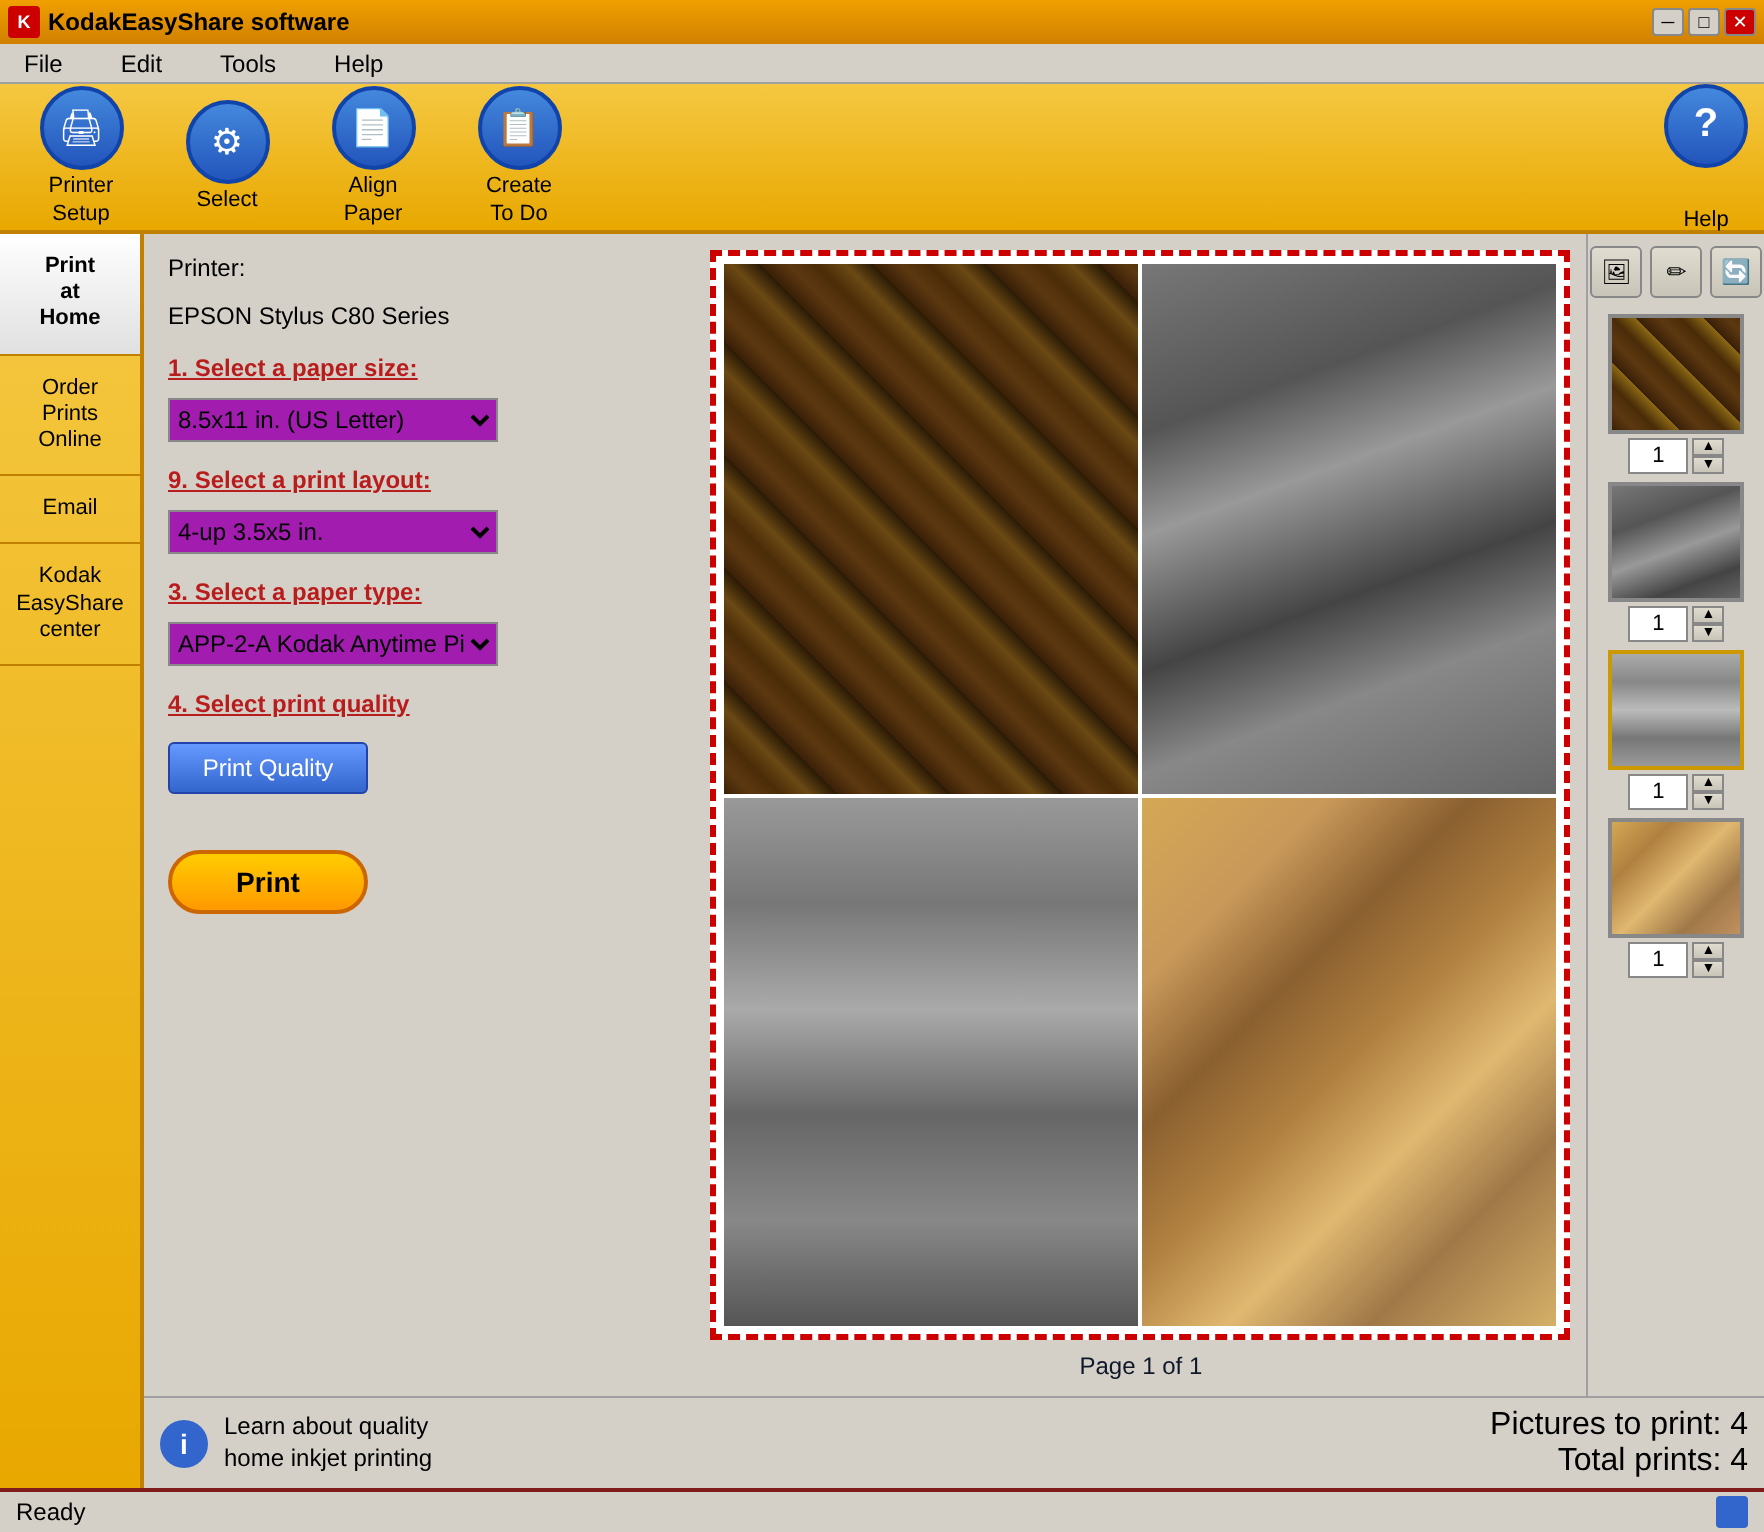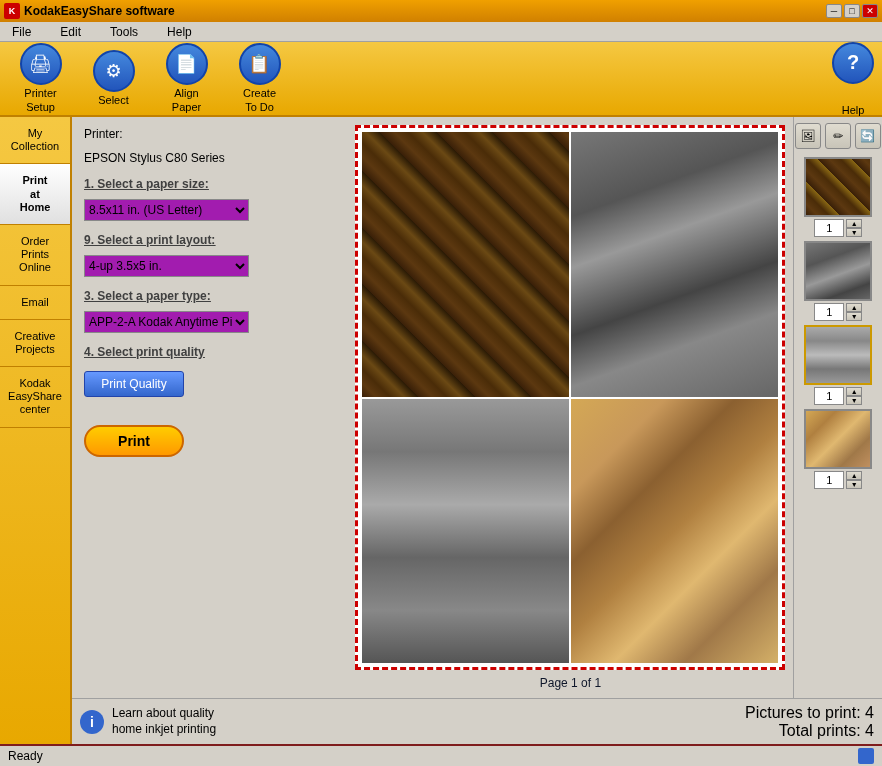--- a/index.html
+++ b/index.html
@@ -145,21 +145,21 @@
     #left-controls {
       width: 280px;
       padding: 10px 12px;
       background: #d4d0c8;
       display: flex;
       flex-direction: column;
       gap: 8px;
     }
     #printer-info { font-size: 12px; }
     #printer-name { font-size: 12px; color: #000; margin-top: 2px; }
-    .control-label { font-size: 12px; color: #404040; margin-top: 4px; text-decoration: underline; }
+    .control-label { font-size: 12px; color: #b91c1c; margin-top: 4px; text-decoration: underline; }
     .control-label span { font-weight: bold; text-decoration: underline; }
     select {
       width: 165px;
       height: 22px;
       font-size: 12px;
       background: #a21caf;
       border: 1px solid #888;
     }
 
     .print-quality-btn {
@@ -373,25 +373,23 @@
   <div class="toolbar-spacer"></div>
   <div class="help-wrapper">
     <div class="help-btn">?</div>
     <div class="help-label">Help</div>
   </div>
 </div>
 
 <div id="main">
 
   <div id="sidebar">
-    <div class="sidebar-item">My<br>Collection</div>
     <div class="sidebar-item active">Print<br>at<br>Home</div>
     <div class="sidebar-item">Order<br>Prints<br>Online</div>
     <div class="sidebar-item">Email</div>
-    <div class="sidebar-item">Creative<br>Projects</div>
     <div class="sidebar-item">Kodak<br>EasyShare<br>center</div>
   </div>
 
   <div id="content">
     <div id="print-panel">
 
       <div id="left-controls">
         <div id="printer-info">
           <span>Printer:</span>
         </div>

